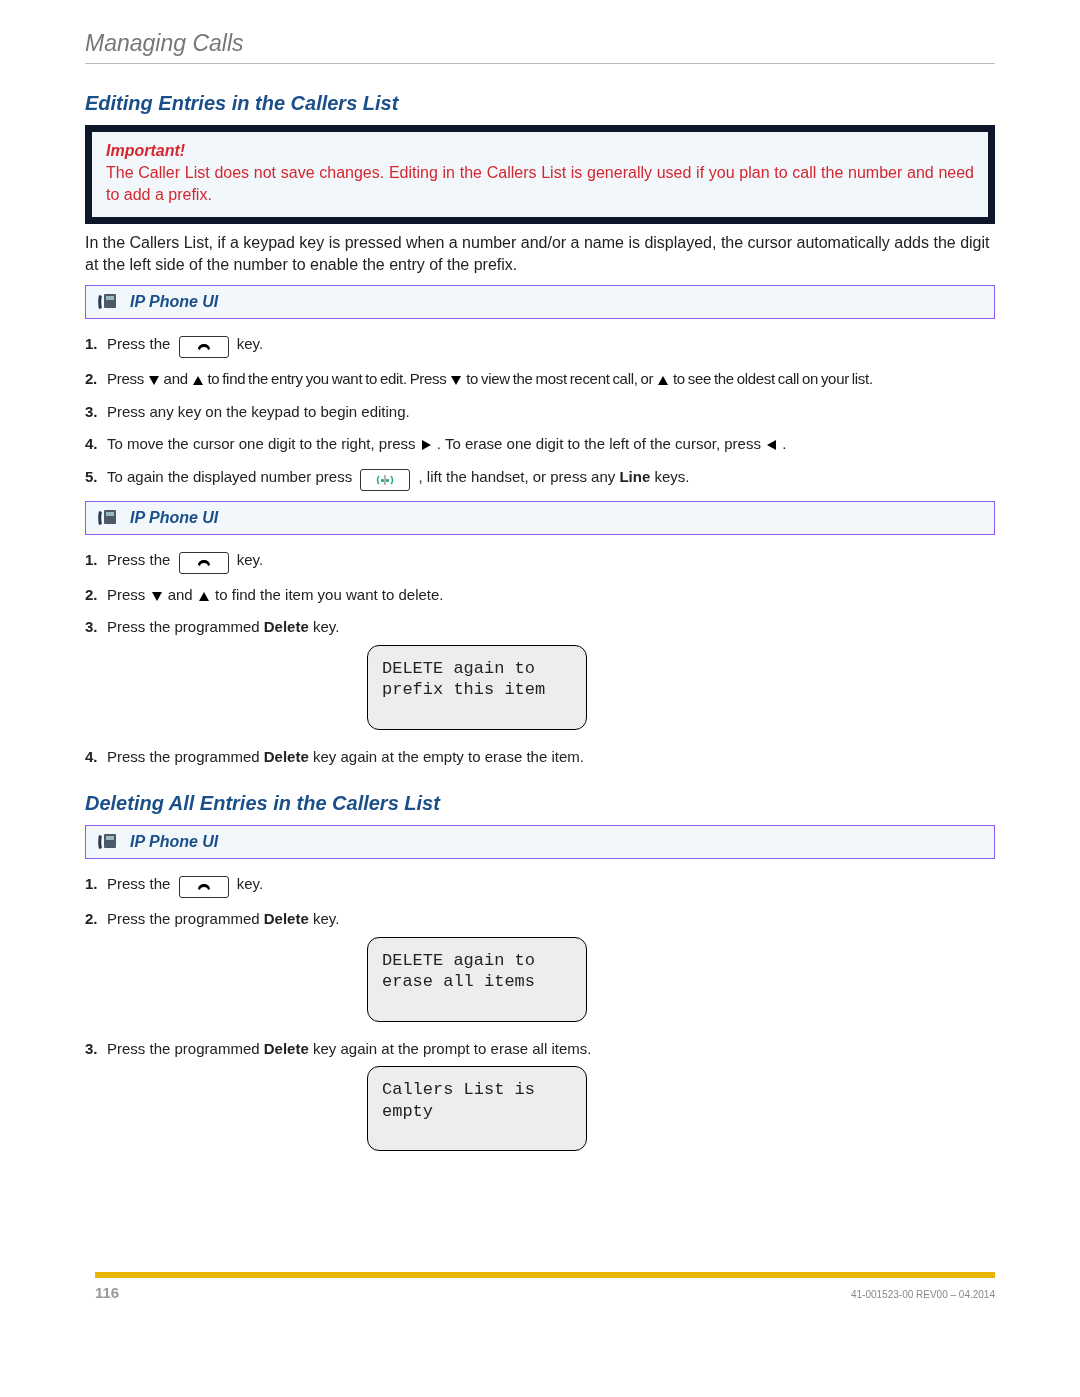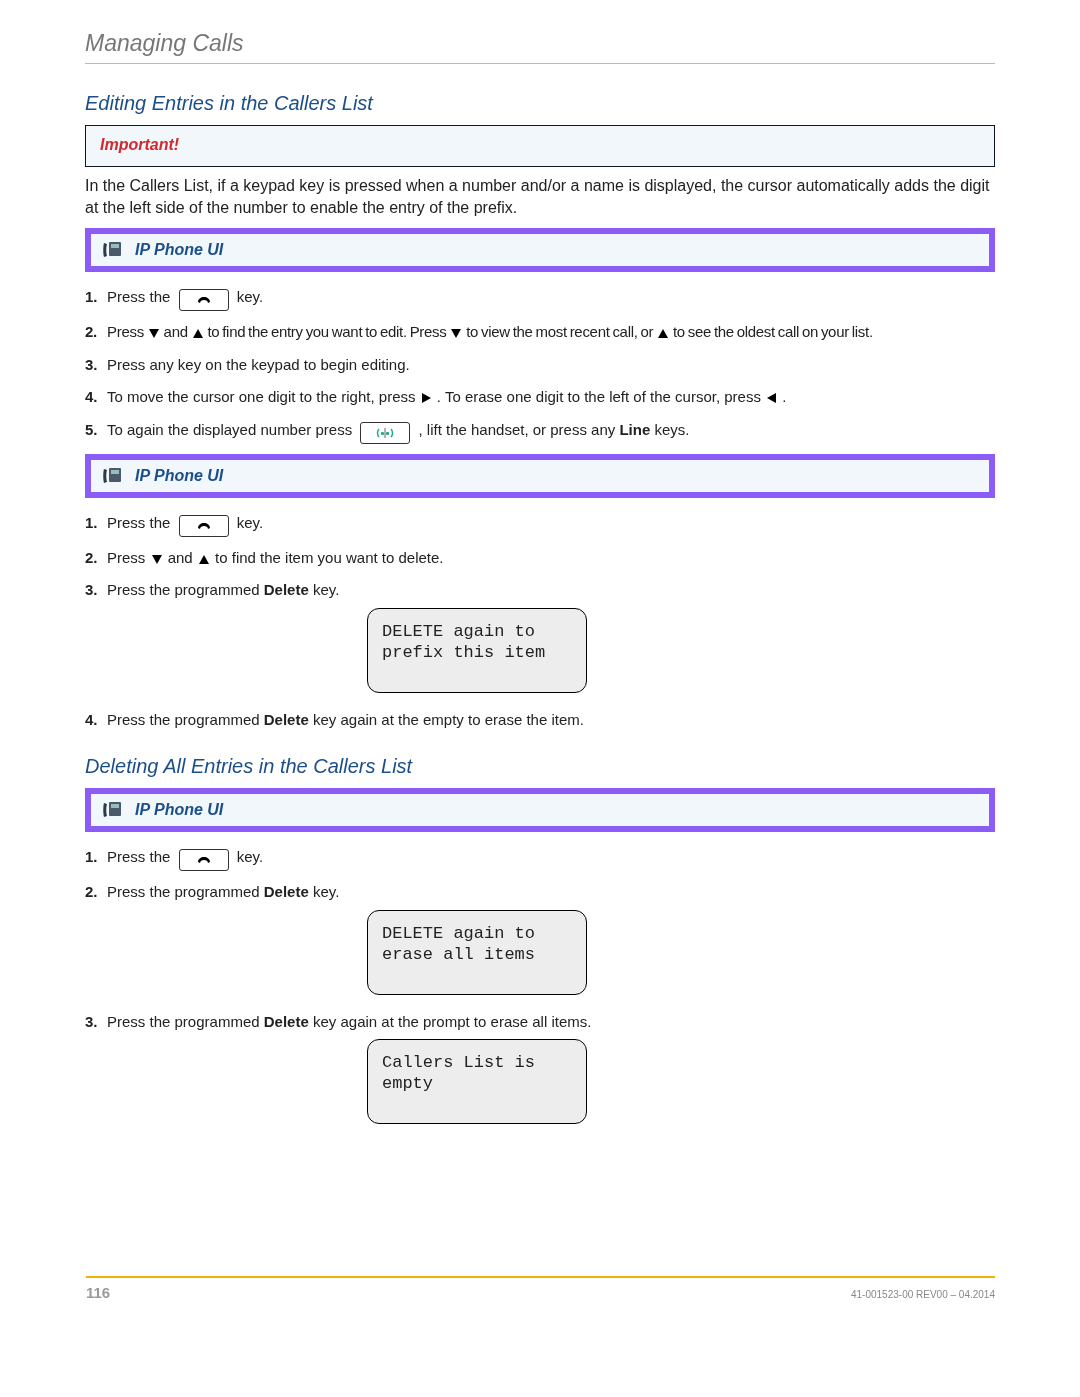--- a/index.html
+++ b/index.html
@@ -20,27 +20,27 @@
     font-size: 23px;
     font-style: italic;
     color: #777;
     border-bottom: 1px solid #bbb;
     padding-bottom: 6px;
     margin-bottom: 28px;
   }
   .section-h {
     font-size: 20px;
     font-style: italic;
-    font-weight: normal;
+    font-weight: bold;
     color: #1b4f8a;
     margin: 24px 0 10px 0;
   }
   .important-box {
     background: #f2f7fc;
-    border: 1px solid #0f172a;
+    border: 7px solid #0f172a;
     padding: 10px 14px 12px 14px;
     margin-bottom: 8px;
   }
   .important-label {
     color: #d4272e;
     font-weight: bold;
     font-style: italic;
     font-size: 16px;
   }
   .important-text {
@@ -50,21 +50,21 @@
     margin-top: 2px;
     text-align: justify;
   }
   .body-text {
     font-size: 16px;
     color: #222;
     line-height: 1.35;
     margin: 6px 0 10px 0;
   }
   .ui-box {
-    border: 6px solid #8b5cf6;
+    border: 1px solid #8b5cf6;
     background: #f2f7fc;
     display: flex;
     align-items: center;
     padding: 6px 10px;
     margin-bottom: 14px;
   }
   .ui-box .icon {
     width: 24px;
     height: 20px;
     margin-right: 10px;
@@ -118,23 +118,23 @@
     box-sizing: border-box;
     background: #ededed;
     font-family: "Courier New", monospace;
     font-size: 17px;
     line-height: 1.25;
     margin-left: 260px;
   }
   .footer {
     position: absolute;
     bottom: 40px;
-    left: 86px;
+    left: 95px;
     right: 85px;
-    border-top: 2px solid #eab308;
+    border-top: 6px solid #eab308;
     padding-top: 6px;
     display: flex;
     justify-content: space-between;
     align-items: baseline;
     text-align: center;
   }
   .page-num { font-weight: bold; color: #999; font-size: 15px; }
   .doc-id { font-size: 10px; color: #888; }
   .tri {
     display: inline-block;
@@ -152,20 +152,21 @@
 <body>
 
 <div class="page">
 
   <div class="page-header">Managing Calls</div>
 
   <div class="section-h">Editing Entries in the Callers List</div>
 
   <div class="important-box">
     <div class="important-label">Important!</div>
+    <div class="important-text">The Caller List does not save changes. Editing in the Callers List is generally used if you plan to call the number and need to add a prefix.</div>
   </div>
 
   <div class="body-text">In the Callers List, if a keypad key is pressed when a number and/or a name is displayed, the cursor automatically adds the digit at the left side of the number to enable the entry of the prefix.</div>
 
   <div class="ui-box">
     <span class="icon">
       <svg width="22" height="20" viewBox="0 0 22 20">
         <rect x="7" y="2" width="12" height="14" rx="1" fill="#4a5a6a"></rect>
         <rect x="9" y="4" width="8" height="4" fill="#9bb"></rect>
         <path d="M2 3 C1 6 1 14 2 17 L5 16 C4 13 4 7 5 4 Z" fill="#2a3a4a"></path>

